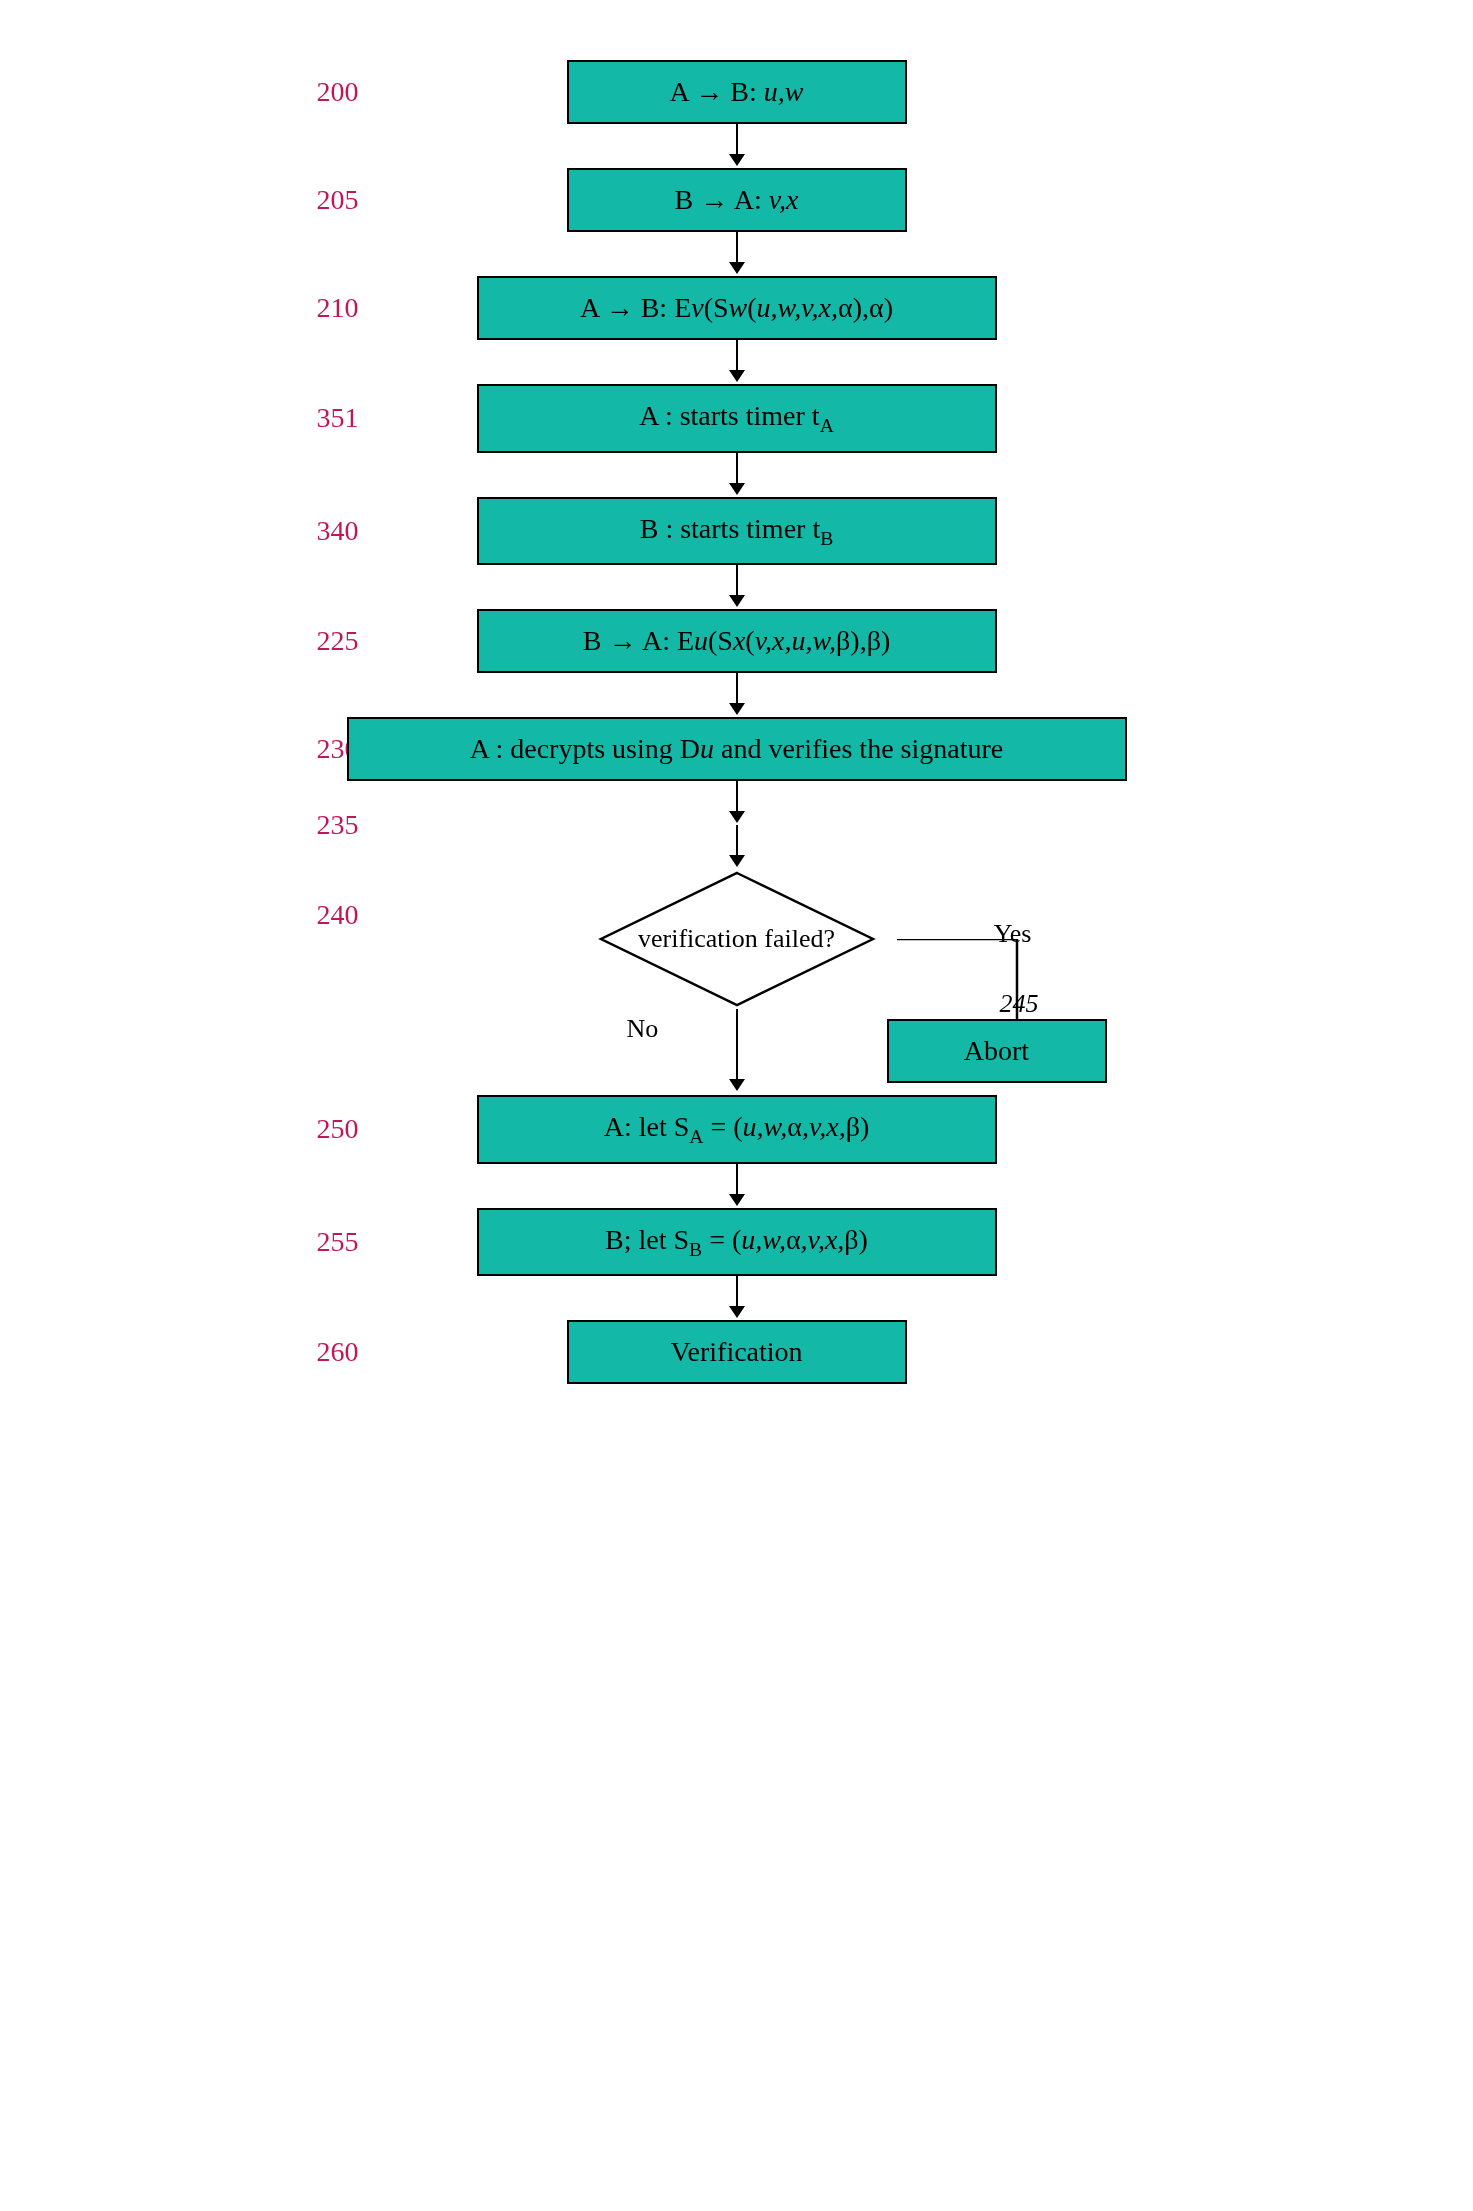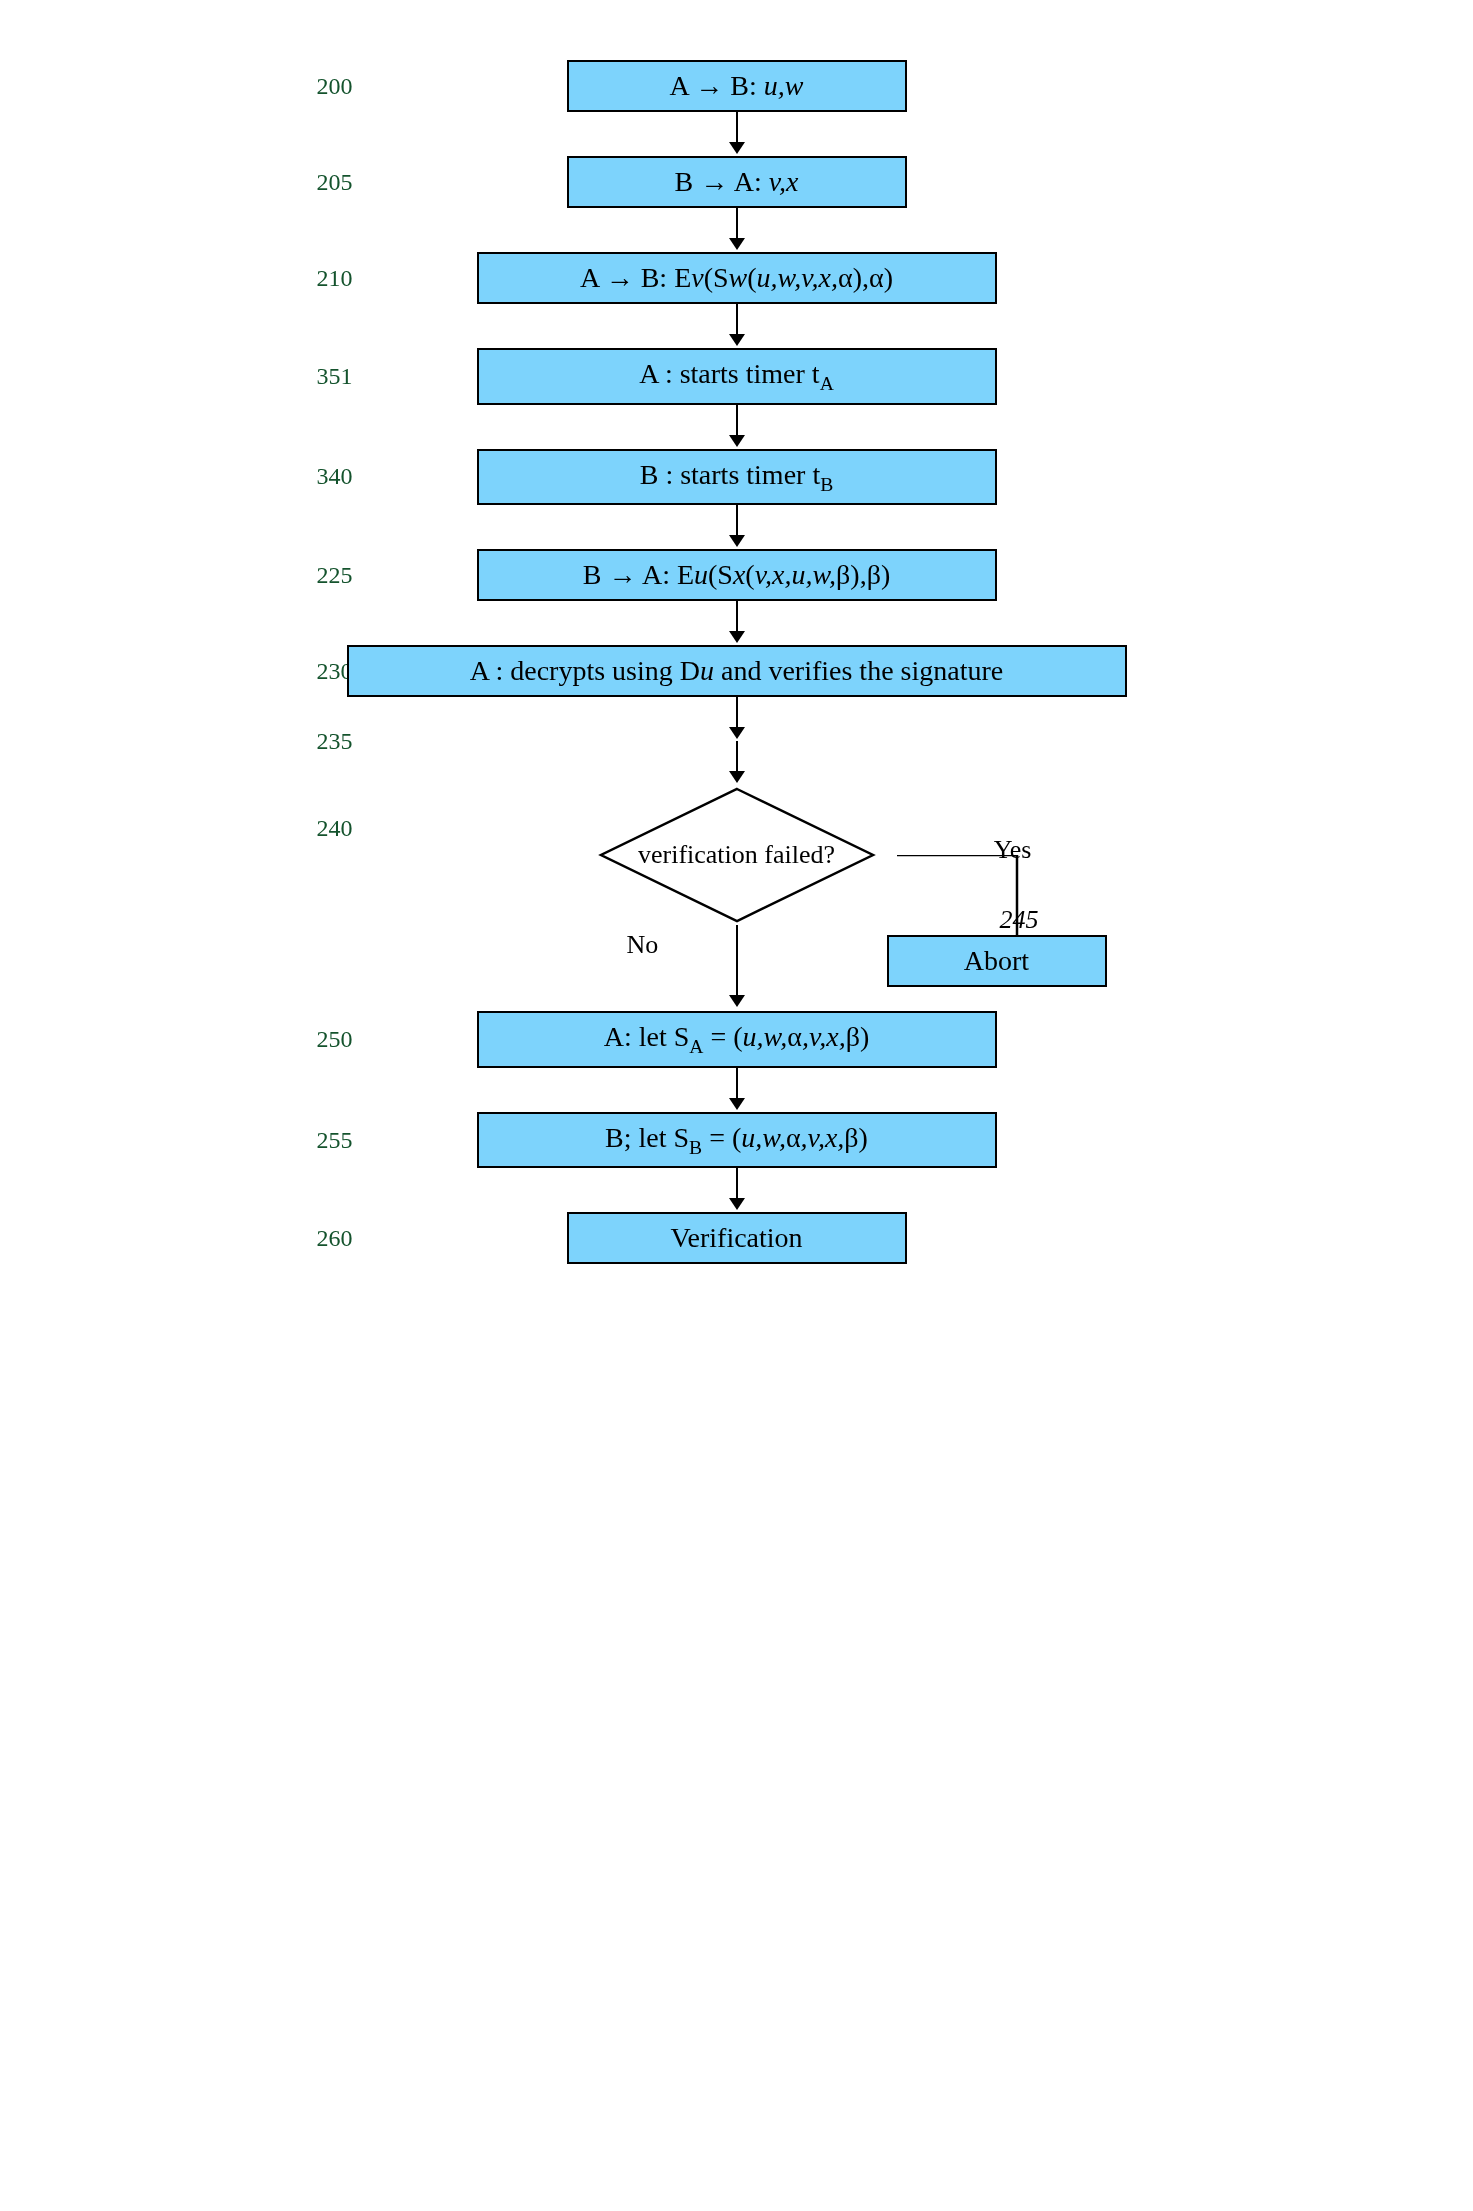--- a/index.html
+++ b/index.html
@@ -26,23 +26,23 @@
       display: flex;
       align-items: center;
       justify-content: center;
       position: relative;
       width: 100%;
       margin: 0;
     }
 
     .box {
       border: 2px solid #000;
-      padding: 8px 28px;
+      padding: 14px 28px;
       font-size: 28px;
-      background: #7dd3fc;
+      background: #14b8a6;
       text-align: center;
       min-width: 220px;
       position: relative;
     }
 
     .box-wide {
       width: 780px;
     }
 
     .box-medium {
@@ -107,22 +107,22 @@
       text-align: center;
     }
 
     
     sub, sup {
       font-size: 0.7em;
     }
 
     .node-label {
       position: absolute;
-      font-size: 24px;
-      color: #14532d;
+      font-size: 28px;
+      color: #be185d;
     }
 
     .label-left {
       left: 30px;
     }
   </style>
 </head>
 <body>
 
 <div class="diagram-container">

